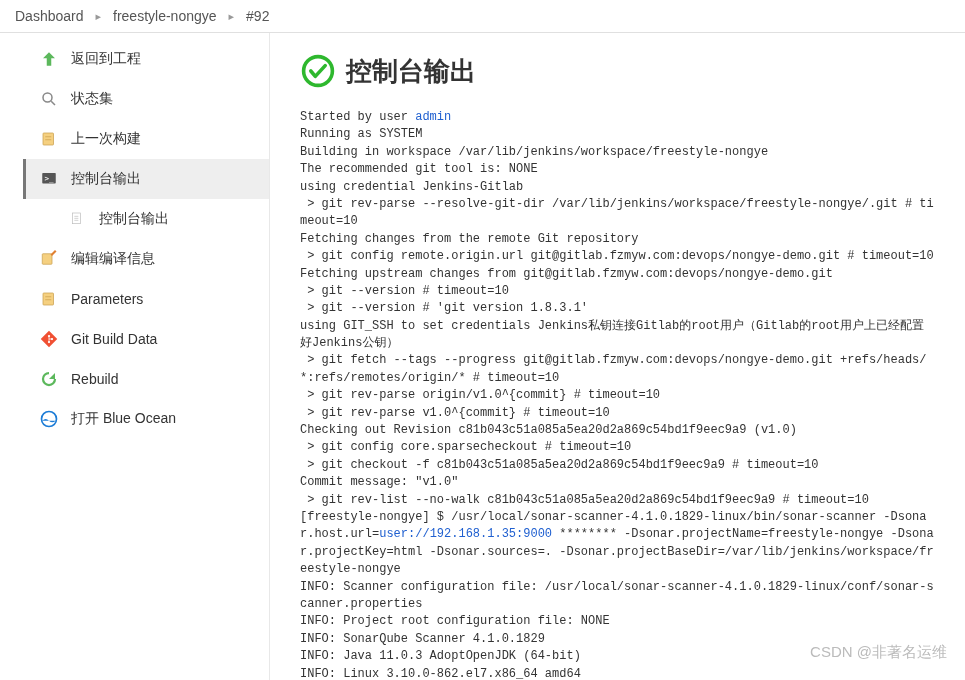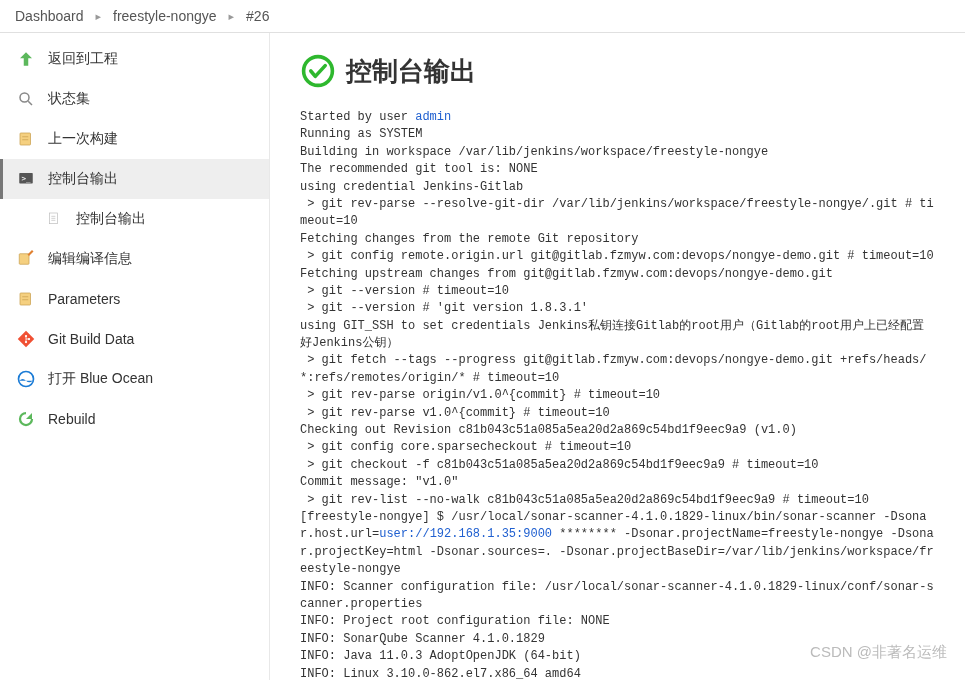--- a/index.html
+++ b/index.html
@@ -4,21 +4,21 @@
   <style>
     * { margin: 0; padding: 0; box-sizing: border-box; }
     body { font-family: Arial, "Microsoft YaHei", sans-serif; font-size: 14px; color: #333; background: #fff; }
     
     .breadcrumb { padding: 8px 15px; border-bottom: 1px solid #e0e0e0; display: flex; align-items: center; gap: 12px; }
     .breadcrumb-item { color: #555; font-weight: normal; text-decoration: none; }
     .breadcrumb-sep { color: #999; font-size: 11px; }
     
     .layout { display: flex; }
     .sidebar { width: 270px; border-right: 1px solid #e8e8e8; background: #fff; padding-top: 6px; }
-    .side-item { display: flex; align-items: center; padding: 10px 16px; gap: 12px; color: #333; cursor: pointer; }
+    .side-item { display: flex; align-items: center; padding: 10px 16px; gap: 12px; color: #333; cursor: pointer; margin-left: 23px; }
     .side-item.active { background: #eeeeee; border-left: 3px solid #777; padding-left: 13px; }
     .side-item.indent { padding-left: 44px; }
     .side-icon { width: 20px; height: 20px; display: flex; align-items: center; justify-content: center; flex-shrink: 0; }
     
     .content { flex: 1; padding: 20px 30px; overflow: auto; }
     .page-title-row { display: flex; align-items: center; gap: 10px; margin-bottom: 20px; }
     .page-title { font-size: 26px; font-weight: bold; color: #333; }
     .status-circle { width: 36px; height: 36px; }
     
     pre.console { font-family: Consolas, "Courier New", monospace; font-size: 12px; line-height: 1.45; white-space: pre-wrap; word-break: break-all; color: #333; }
@@ -27,21 +27,21 @@
     .watermark { position: fixed; bottom: 18px; right: 18px; color: #bbb; font-size: 15px; pointer-events: none; }
   </style>
 </head>
 <body>
 
 <div class="breadcrumb">
   <a class="breadcrumb-item">Dashboard</a>
   <span class="breadcrumb-sep">▸</span>
   <a class="breadcrumb-item">freestyle-nongye</a>
   <span class="breadcrumb-sep">▸</span>
-  <a class="breadcrumb-item">#26</a>
+  <a class="breadcrumb-item">#92</a>
 </div>
 
 <div class="layout">
   <div class="sidebar">
     <div class="side-item">
       <span class="side-icon">
         <svg viewBox="0 0 24 24" width="18" height="18">
             <path fill="#5cb85c" d="M12 3l8 8h-5v10h-6V11H4z"></path>
           </svg>
       </span>
@@ -113,35 +113,35 @@
             <circle cx="12" cy="16" r="1.5" fill="#fff"></circle>
             <circle cx="16" cy="12" r="1.5" fill="#fff"></circle>
             <line x1="12" y1="8" x2="12" y2="16" stroke="#fff"></line>
             <line x1="12" y1="12" x2="16" y2="12" stroke="#fff"></line>
           </svg>
       </span>
       <span>Git Build Data</span>
     </div>
     <div class="side-item">
       <span class="side-icon">
+        <svg viewBox="0 0 24 24" width="18" height="18">
+            <path d="M12 4 A8 8 0 1 0 20 12" fill="none" stroke="#5cb85c" stroke-width="3"></path>
+            <path d="M20 4 L20 12 L12 12 Z" fill="#5cb85c"></path>
+          </svg>
+      </span>
+      <span>Rebuild</span>
+    </div>
+    <div class="side-item">
+      <span class="side-icon">
         <svg viewBox="0 0 24 24" width="20" height="20">
             <circle cx="12" cy="12" r="9" fill="none" stroke="#1c7cd6" stroke-width="2"></circle>
             <path d="M4 14 Q8 10 12 14 T20 14" fill="#1c7cd6"></path>
           </svg>
       </span>
       <span>打开 Blue Ocean</span>
-    </div>
-    <div class="side-item">
-      <span class="side-icon">
-        <svg viewBox="0 0 24 24" width="18" height="18">
-            <path d="M12 4 A8 8 0 1 0 20 12" fill="none" stroke="#5cb85c" stroke-width="3"></path>
-            <path d="M20 4 L20 12 L12 12 Z" fill="#5cb85c"></path>
-          </svg>
-      </span>
-      <span>Rebuild</span>
     </div>
   </div>
 
   <div class="content">
     <div class="page-title-row">
       <span class="status-circle">
         <svg viewBox="0 0 40 40" width="36" height="36">
             <circle cx="20" cy="20" r="16" fill="none" stroke="#2eb82e" stroke-width="4"></circle>
             <path d="M12 20 L17 26 L28 14" fill="none" stroke="#2eb82e" stroke-width="4" stroke-linecap="round" stroke-linejoin="round"></path>
           </svg>

